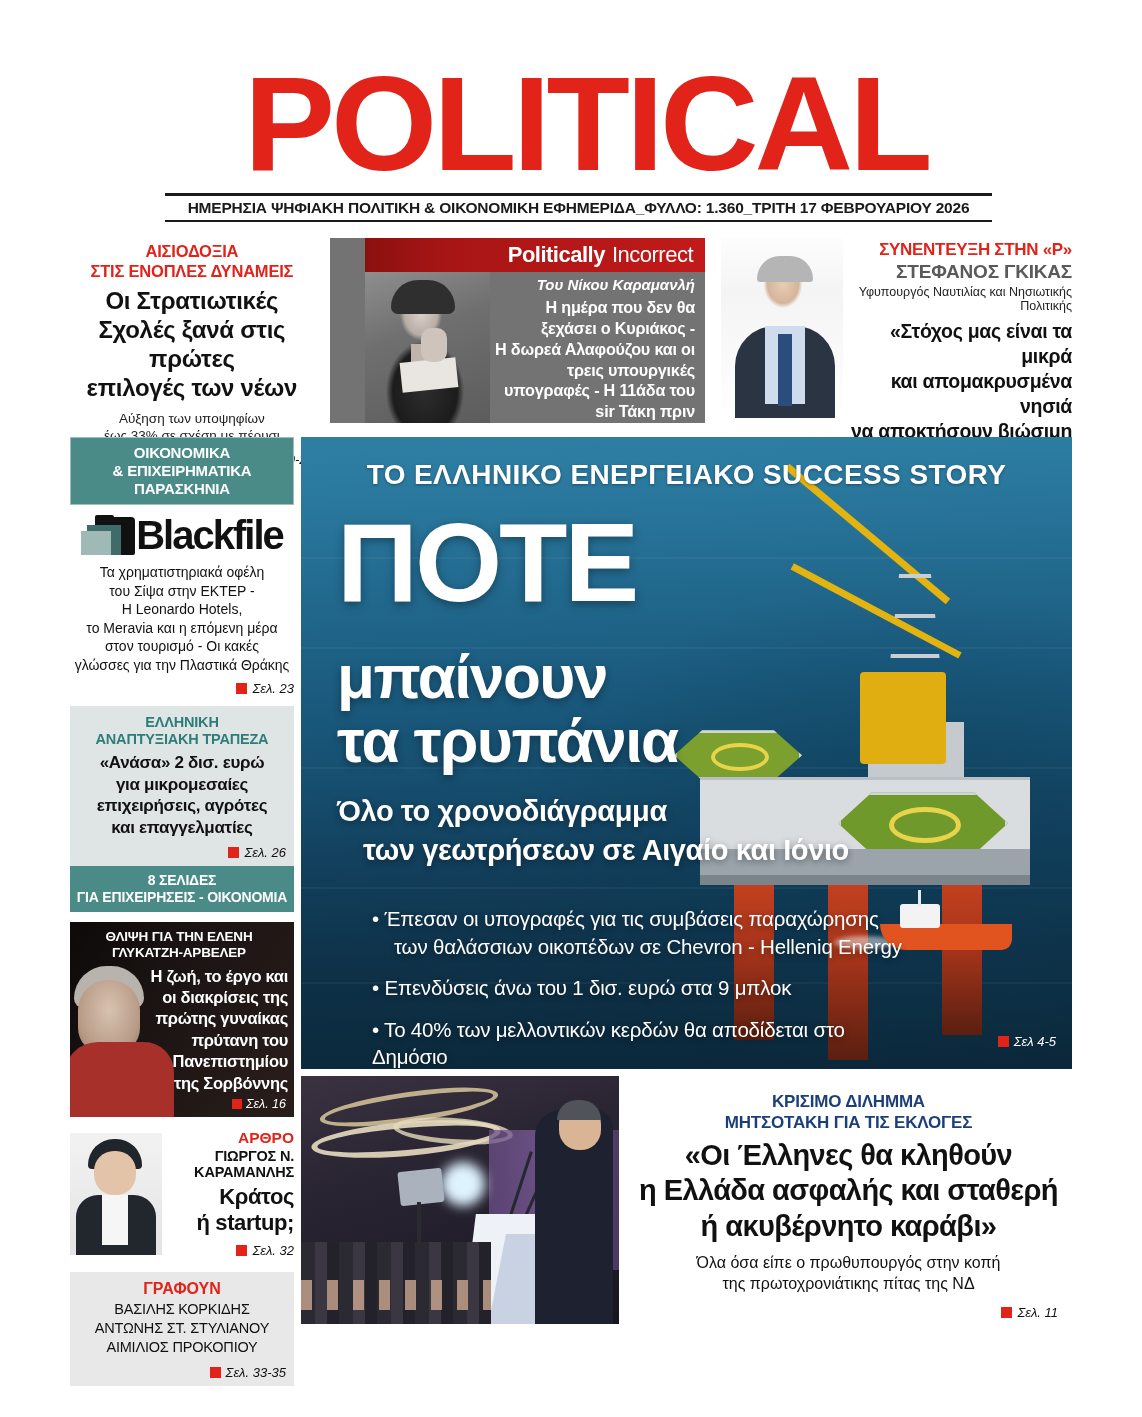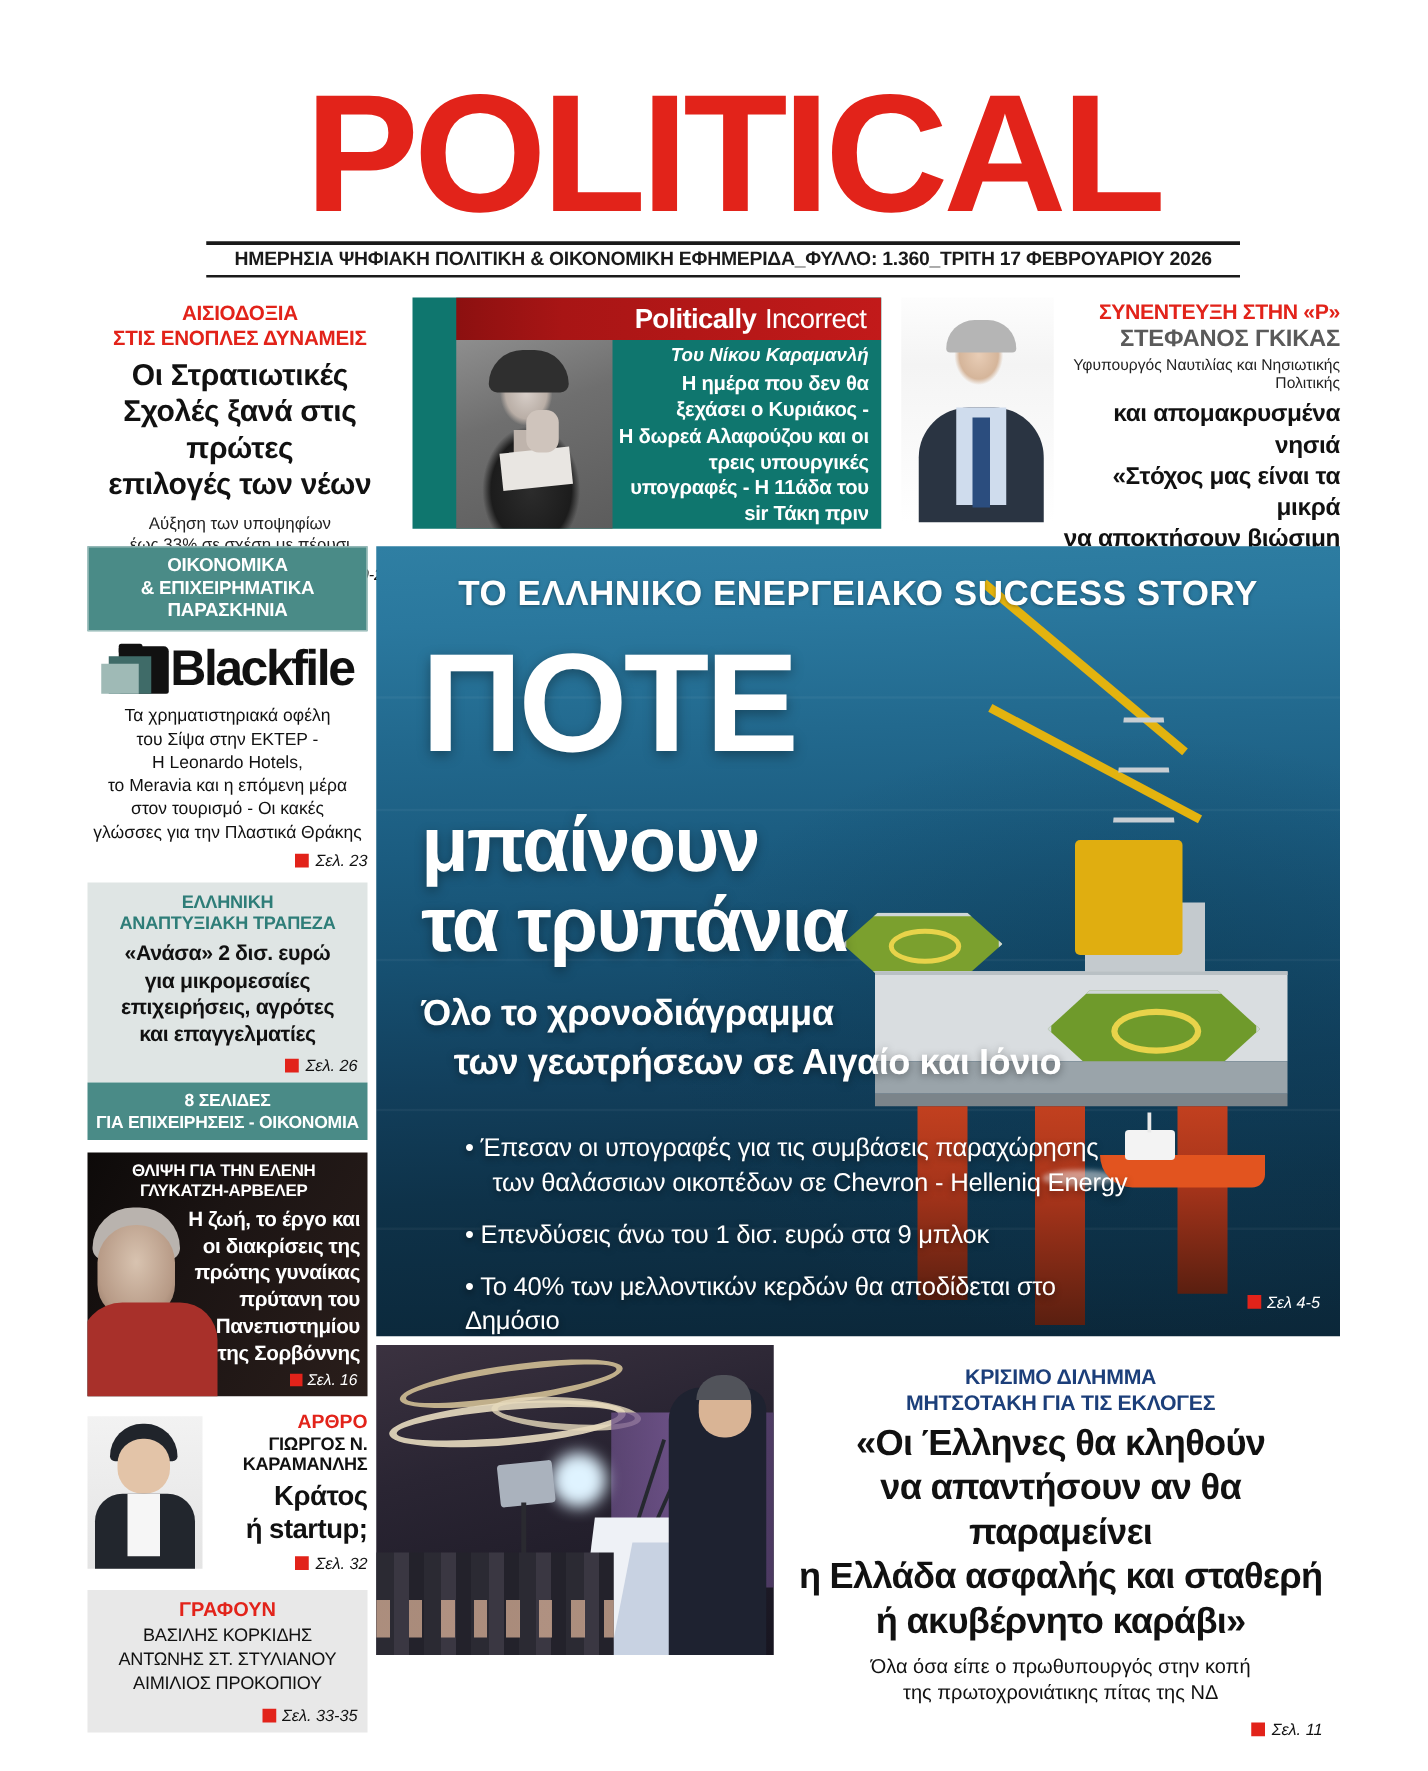--- a/index.html
+++ b/index.html
@@ -61,21 +61,21 @@
   .pageref {
     font-size: 13px; font-style: italic; color: #111;
     text-align: right; margin-top: 7px;
   }
   .pageref .sq {
     display: inline-block; width: 11px; height: 11px;
     background: #e2231a; margin-right: 5px; vertical-align: -1px;
   }
 
   
-  .pi-box { width: 384px; background: #0f766e; position: relative; overflow: hidden; padding-left: 35px; }
+  .pi-box { width: 384px; background: #737373; position: relative; overflow: hidden; padding-left: 35px; }
   .pi-head {
     background: linear-gradient(90deg,#8c1010 0%, #a81515 25%, #c21a1a 100%);
     height: 34px; display: flex; align-items: center; justify-content: flex-end;
     padding-right: 12px;
   }
   .pi-head .t1 { color: #fff; font-weight: bold; font-size: 22px; letter-spacing: -0.5px;}
   .pi-head .t2 { color: #fff; font-weight: normal; font-size: 22px; margin-left: 7px; letter-spacing: -0.5px;}
   .pi-body { position: relative; height: 119px; }
   .pi-photo {
     position: absolute; left: 0; top: 0; width: 125px; height: 151px;
@@ -374,22 +374,22 @@
         <div class="hair2"></div>
         <div class="suit"></div>
         <div class="shirt2"></div>
         <div class="tie"></div>
       </div>
       <div class="tr-text">
         <div class="tr-kick1">ΣΥΝΕΝΤΕΥΞΗ ΣΤΗΝ «Ρ»</div>
         <div class="tr-kick2">ΣΤΕΦΑΝΟΣ ΓΚΙΚΑΣ</div>
         <div class="tr-role">Υφυπουργός Ναυτιλίας και Νησιωτικής Πολιτικής</div>
         <div class="tr-quote">
+          <div>«Στόχος μας είναι τα μικρά</div>
           <div>και απομακρυσμένα νησιά</div>
-          <div>«Στόχος μας είναι τα μικρά</div>
           <div>να αποκτήσουν βιώσιμη</div>
           <div>αναπτυξιακή προοπτική»</div>
         </div>
         <div class="pageref">
           <span class="sq"></span><span>Σελ. 14-15</span>
         </div>
       </div>
     </div>
   </div>
 
@@ -583,21 +583,20 @@
           <div class="crowd"></div>
           <div class="crowd2"></div>
         </div>
         <div class="btext">
           <div class="bt-kick">
             <div>ΚΡΙΣΙΜΟ ΔΙΛΗΜΜΑ</div>
             <div>ΜΗΤΣΟΤΑΚΗ ΓΙΑ ΤΙΣ ΕΚΛΟΓΕΣ</div>
           </div>
           <div class="bt-quote">
             <div>«Οι Έλληνες θα κληθούν</div>
-            <div>να απαντήσουν αν θα παραμείνει</div>
             <div>η Ελλάδα ασφαλής και σταθερή</div>
             <div>ή ακυβέρνητο καράβι»</div>
           </div>
           <div class="bt-sub">
             <div>Όλα όσα είπε ο πρωθυπουργός στην κοπή</div>
             <div>της πρωτοχρονιάτικης πίτας της ΝΔ</div>
           </div>
           <div class="bt-ref">
             <span class="sq"></span><span>Σελ. 11</span>
           </div>

